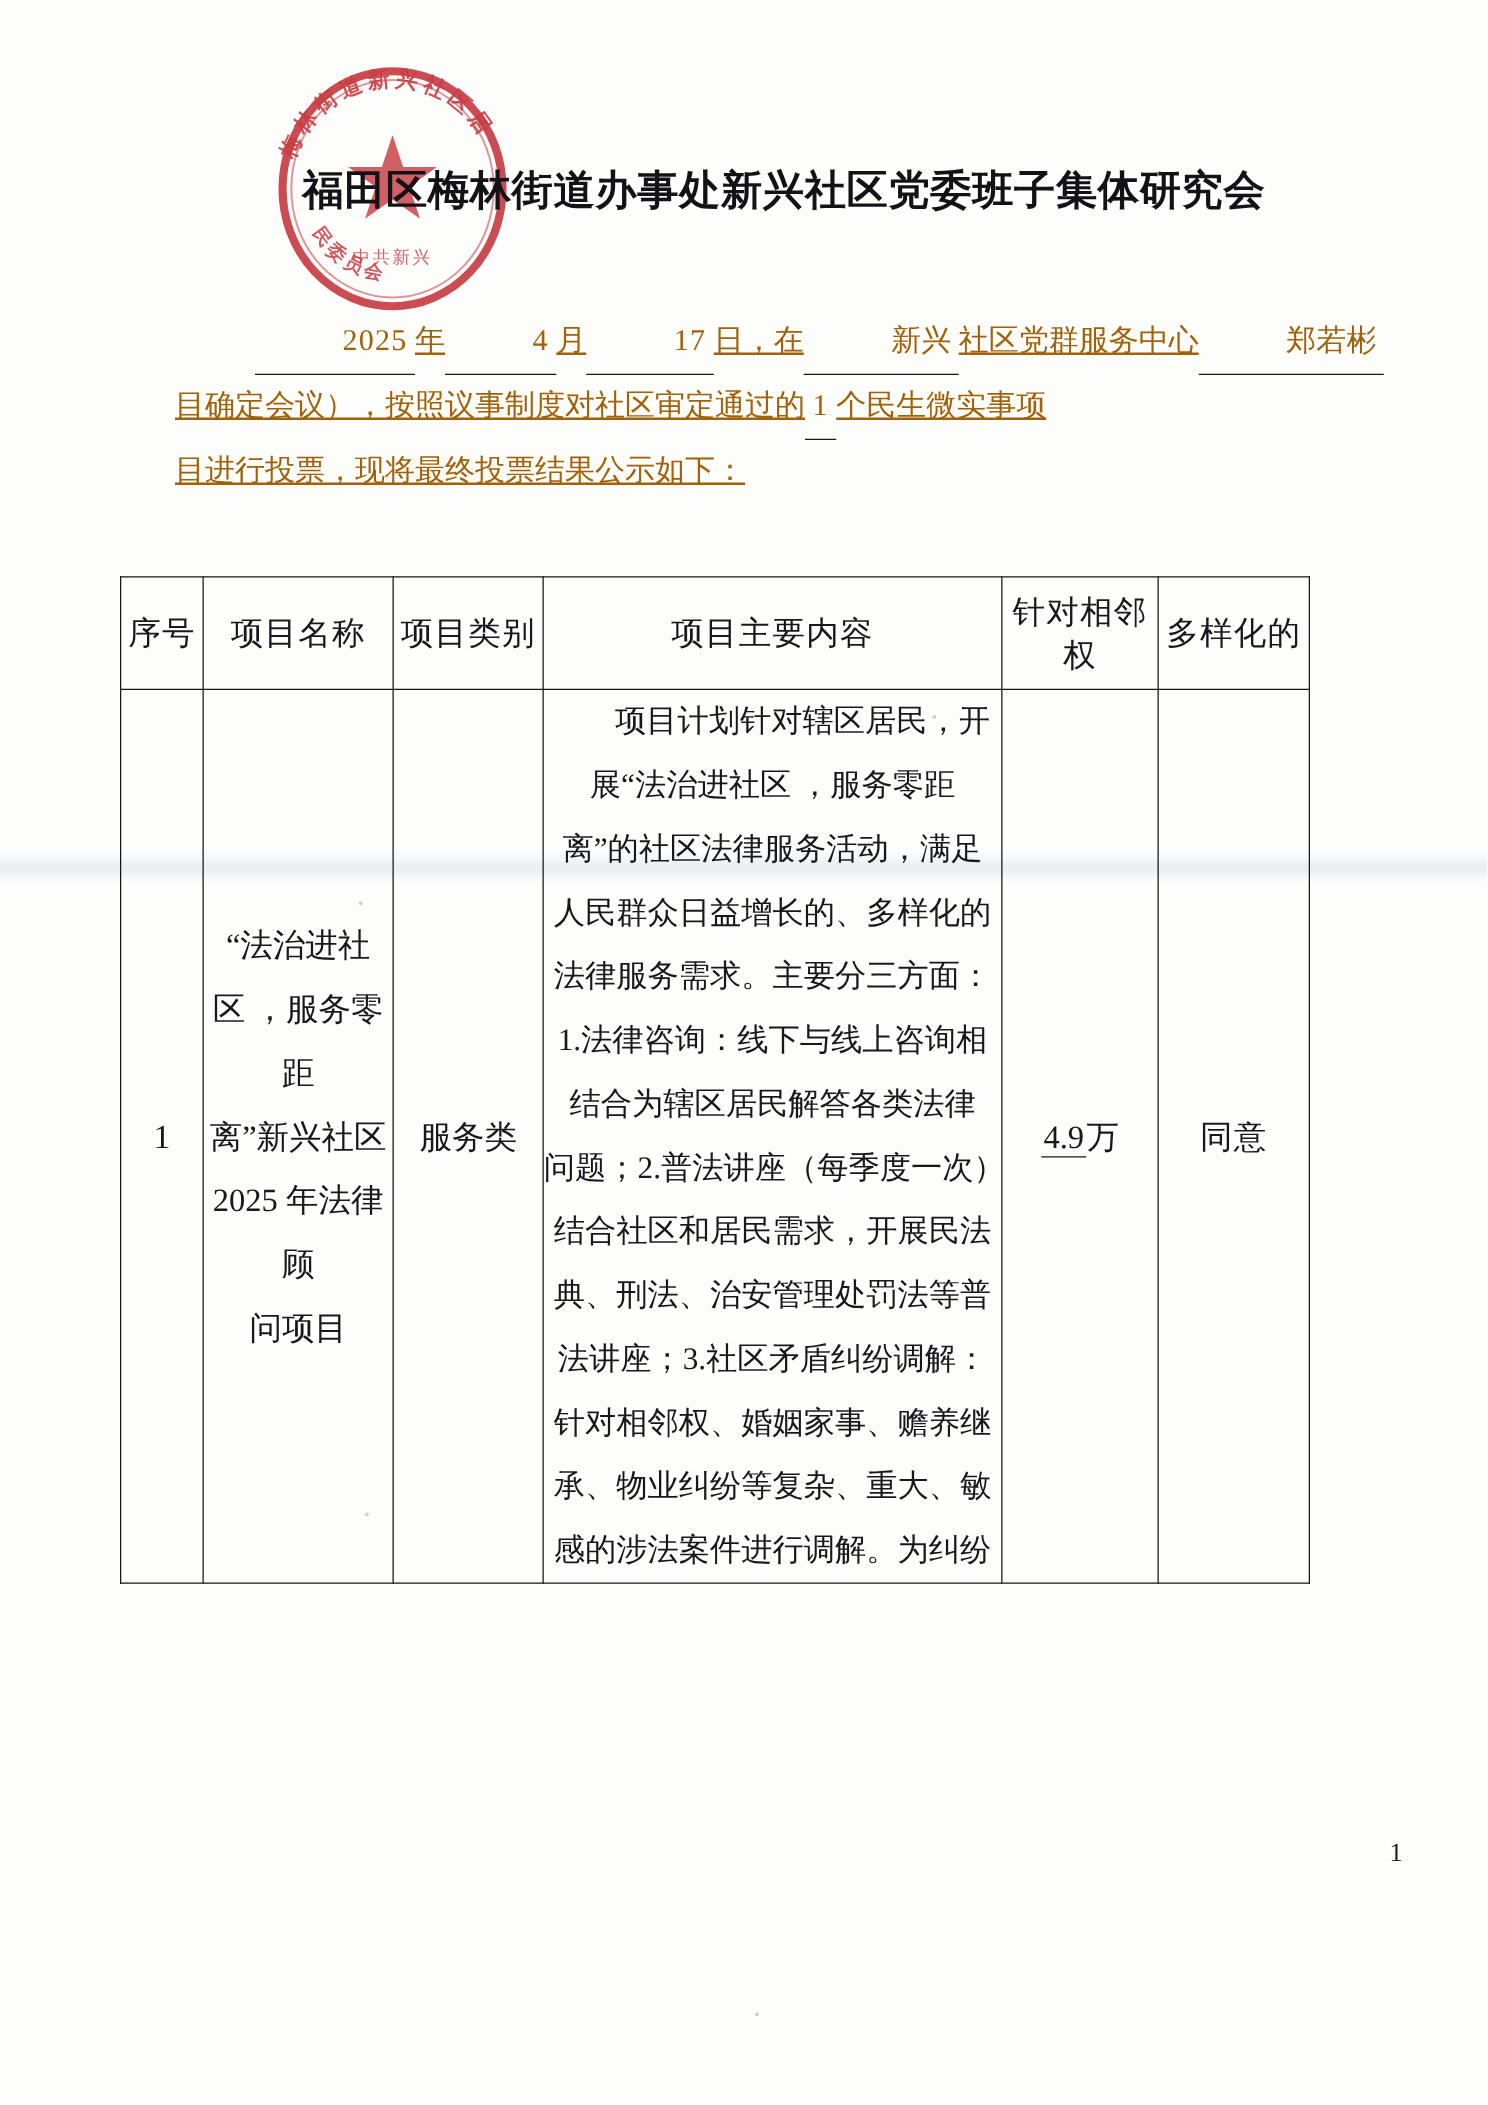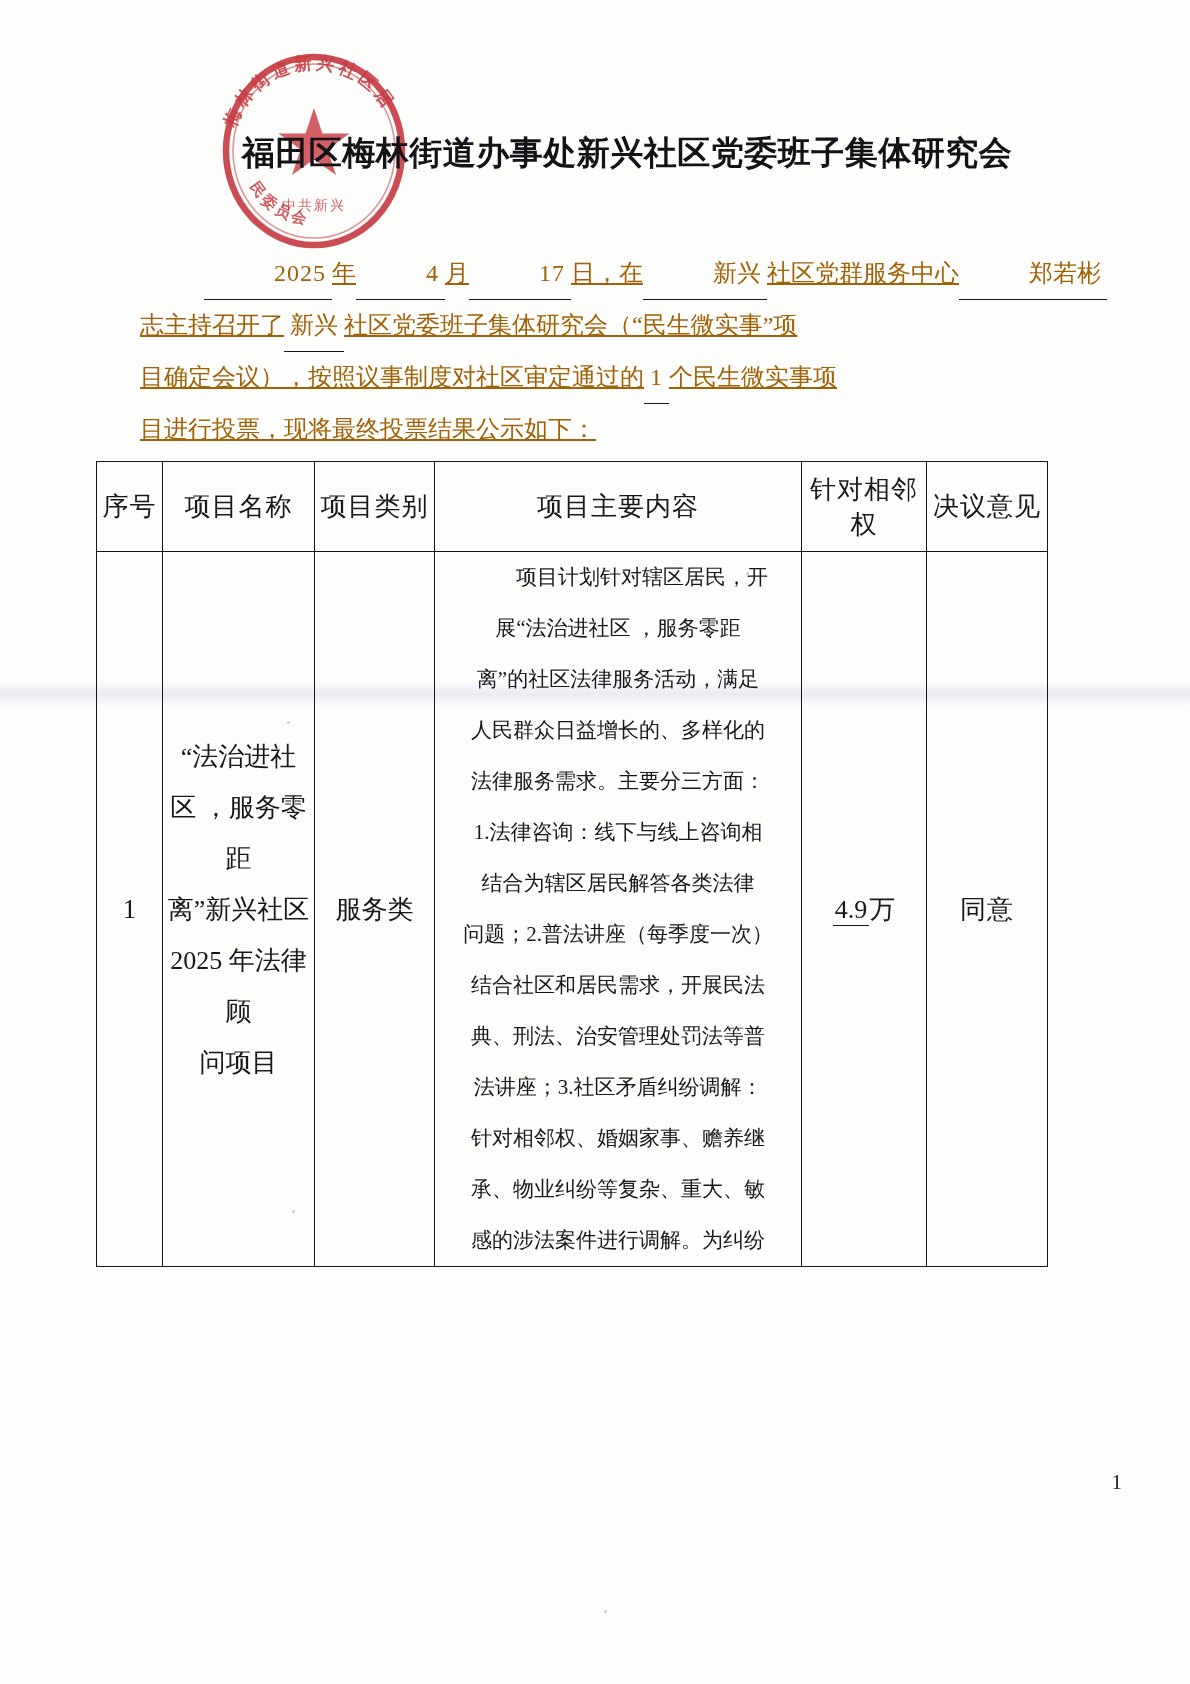--- a/index.html
+++ b/index.html
@@ -126,21 +126,21 @@
     line-height: 51px;
     text-align: left;
     padding: 0 8px;
     vertical-align: middle;
   }
   td.cell-type {
     font-size: 26px;
     vertical-align: middle;
   }
   td.cell-main {
-    font-size: 21px;
+    font-size: 25px;
     line-height: 51px;
     text-align: left;
     padding: 14px 6px 10px 10px;
     vertical-align: top;
   }
   td.cell-main .para-first { text-indent: 48px; }
   td.cell-main .ln { white-space: nowrap; }
   td.cell-bud {
     font-size: 26px;
     vertical-align: middle;
@@ -199,21 +199,20 @@
     </svg>
   </div>
 
   <div class="title-block">
     <div class="title-line">福田区梅林街道办事处新兴社区党委班子集体研究会</div>
   </div>
 
   <div class="body-para">
     <div class="body-line first"><span class="fillin num">2025</span><span>年</span><span class="fillin num">4</span><span>月</span><span class="fillin num">17</span><span>日，在</span><span class="fillin">新兴</span><span>社区党群服务中心</span><span class="fillin">郑若彬</span></div>
 
-    <div class="body-line"><span>志主持召开了</span><span class="fillin">新兴</span><span>社区党委班子集体研究会（“民生微实事”项</span></div>
 
     <div class="body-line"><span>目确定会议），按照议事制度对社区审定通过的</span><span class="fillin num">1</span><span>个民生微实事项</span></div>
 
     <div class="body-line">目进行投票，现将最终投票结果公示如下：</div>
   </div>
 
   <div class="tbl-wrap">
     <table class="grid">
       <colgroup>
         <col class="col-no">
@@ -223,21 +222,21 @@
           <col class="col-bud">
           <col class="col-dec">
       </colgroup>
       <thead>
         <tr>
           <th>序号</th>
           <th>项目名称</th>
           <th>项目类别</th>
           <th>项目主要内容</th>
           <th>针对相邻权</th>
-          <th>决议意见</th>
+          <th>多样化的</th>
         </tr>
       </thead>
       <tbody>
         <tr>
           <td class="cell-no">1</td>
           <td class="cell-name">
             <div class="ln">“法治进社</div>
             <div class="ln">区 ，服务零距</div>
             <div class="ln">离”新兴社区</div>
             <div class="ln">2025 年法律顾</div>

